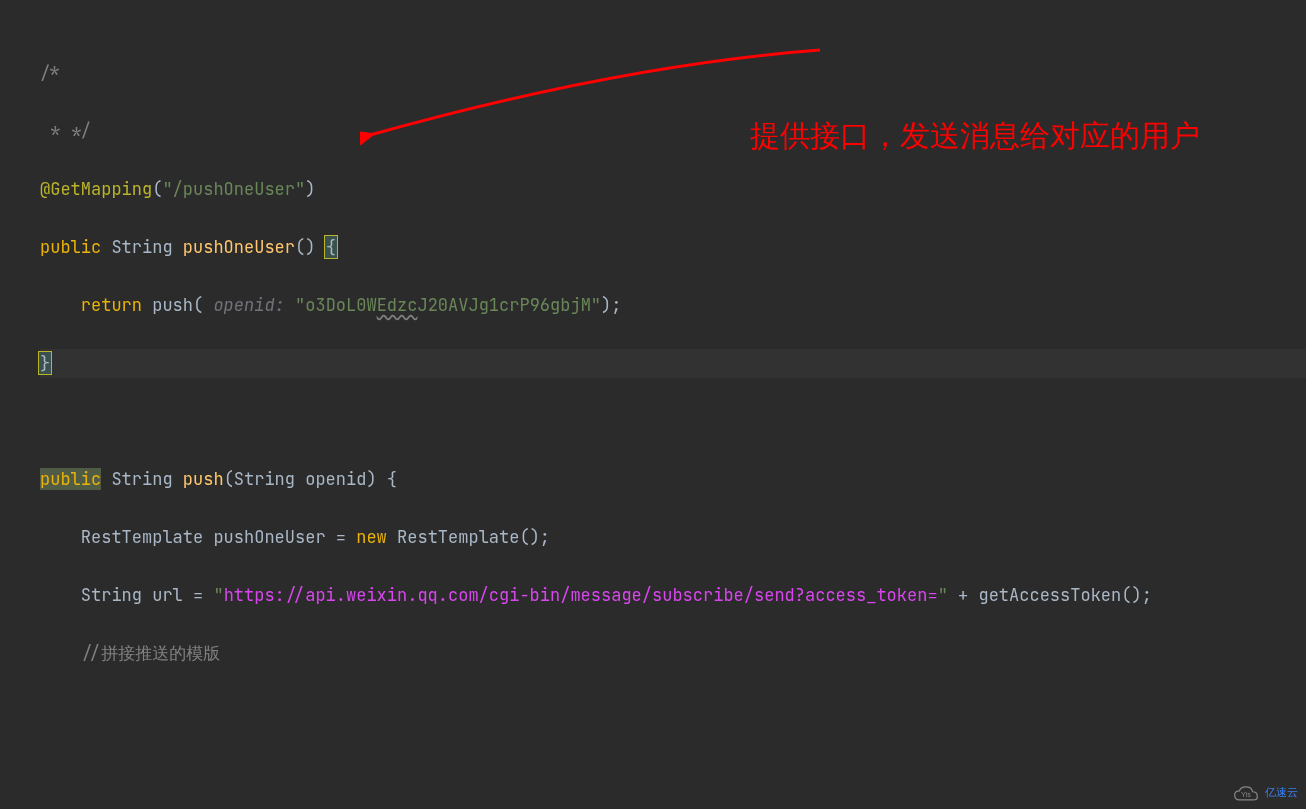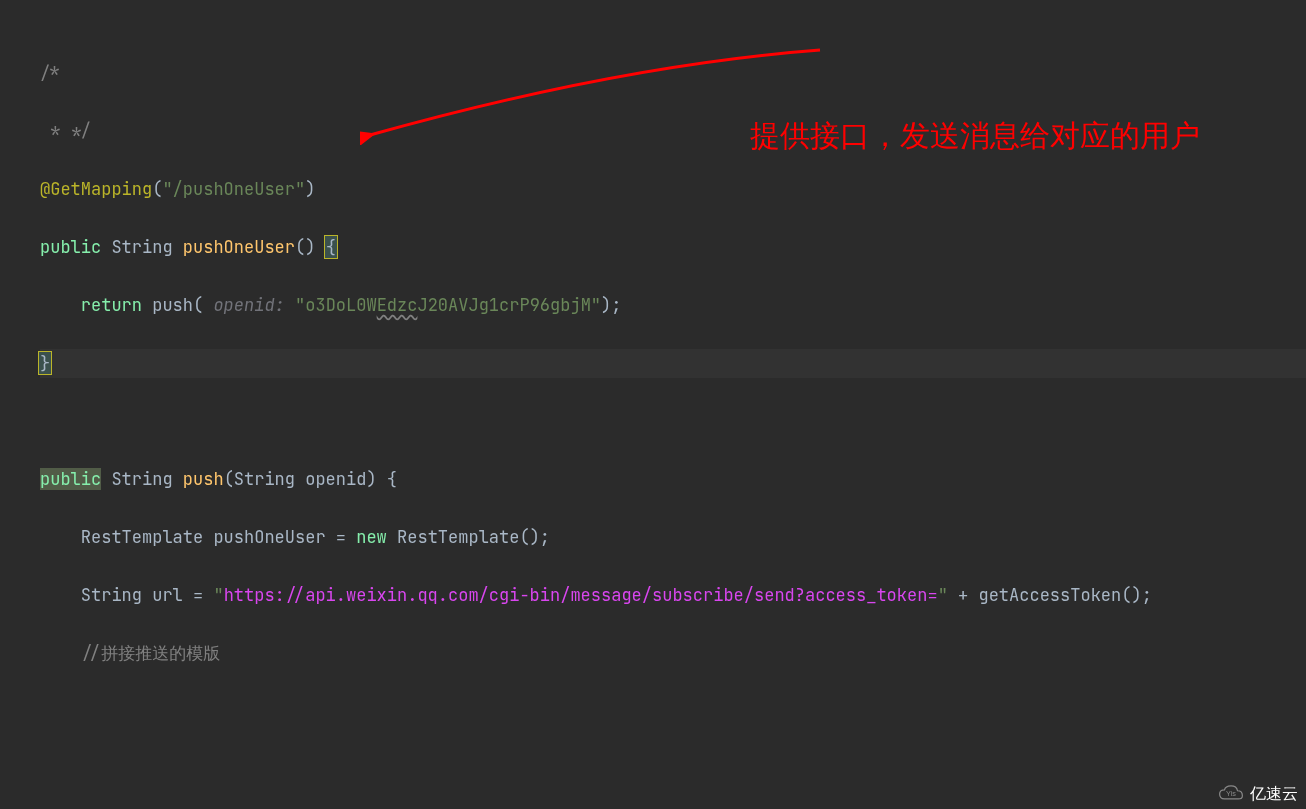--- a/index.html
+++ b/index.html
@@ -15,21 +15,21 @@
     }
     .code-area {
       padding: 30px 0 0 40px;
       line-height: 29px;
       white-space: pre;
       position: relative;
     }
     .line { display: block; min-height: 29px; }
     .comment { color: #808080; }
     .annotation { color: #bbb529; }
-    .keyword { color: #86efac; }
+    .keyword { color: #eab308; }
     .string { color: #6a8759; }
     .method { color: #ffc66d; margin-top: 24px; }
     .param-name { color: #72737a; font-style: italic; text-align: right; }
     .link { color: #d946ef; }
     .underline-wave { text-decoration: underline wavy #808080; text-underline-offset: 3px; }
     .hl-public { background-color: #515c47; }
     .brace-hl { border: 1px solid #bbb529; padding: 0 1px; margin: 0 -2px; background-color: #3b514d; }
     .line-hl { background-color: #323232; display: block; width: 100%; }
 
     .arrow-svg {
@@ -57,22 +57,22 @@
       font-family: "Microsoft YaHei", sans-serif;
       display: flex;
       align-items: flex-start;
       gap: 6px;
     }
     .watermark-icon {
       width: 26px;
       height: 20px;
     }
     .watermark-text {
-      color: #ffffff;
-      font-size: 16px;
+      color: #3b82f6;
+      font-size: 11px;
       font-weight: 400;
     }
   </style>
 </head>
 <body>
 
 <div class="code-area">
 <span class="line"><span class="comment">/*</span></span>
 <span class="line"><span class="comment"> * */</span></span>
 <span class="line"><span class="annotation">@GetMapping</span><span>(</span><span class="string">"/pushOneUser"</span><span>)</span></span>

